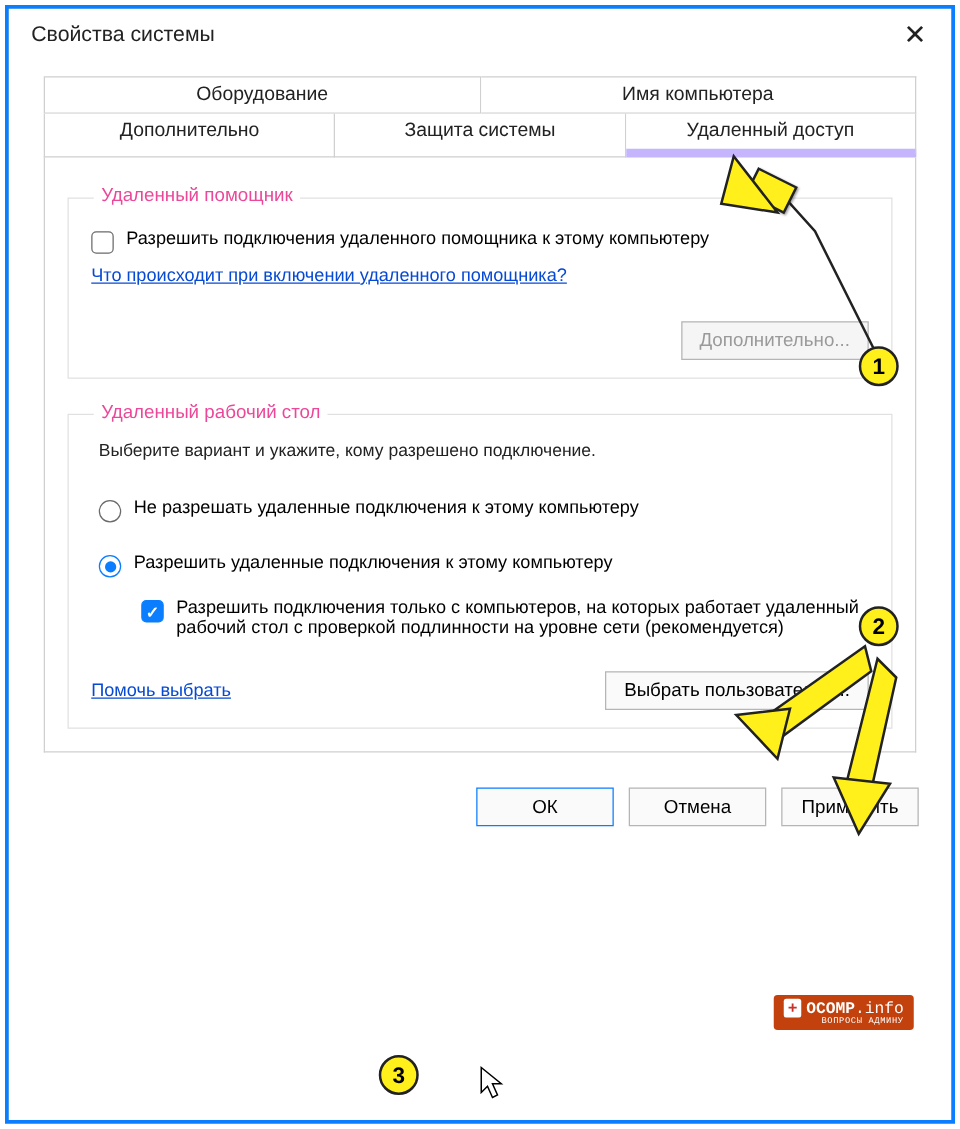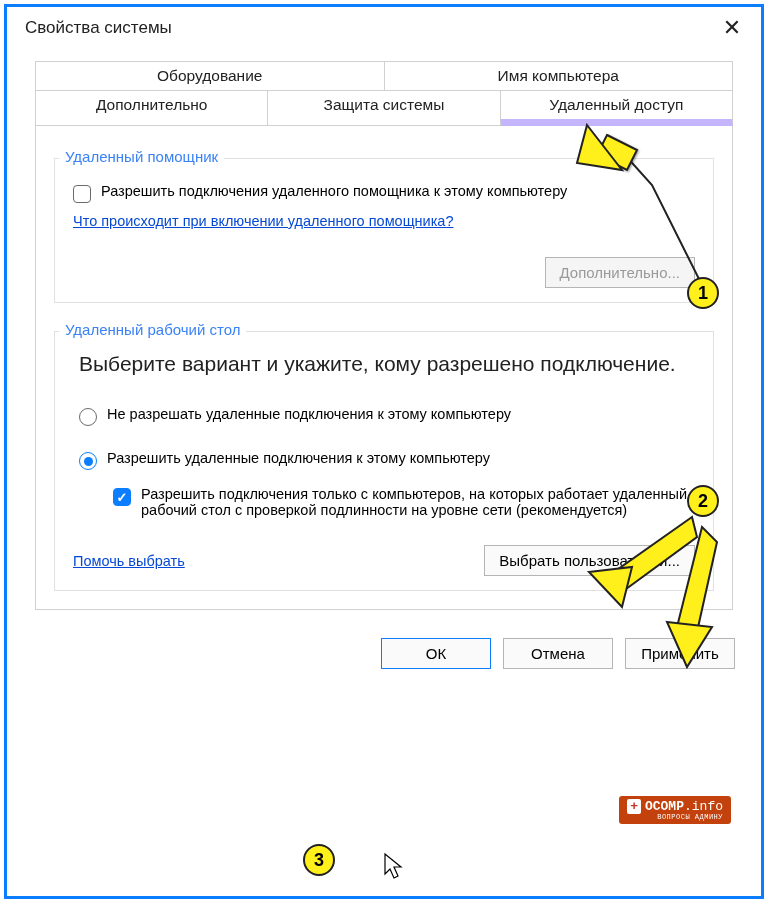--- a/index.html
+++ b/index.html
@@ -69,25 +69,25 @@
   
   .group {
     border: 1px solid #e1e1e1;
     margin: 18px 0 0 0;
     padding: 18px 18px 14px 18px;
     position: relative;
   }
   .group-title {
     position: absolute;
     top: -11px;
-    left: 4px;
+    left: 20px;
     background: #fff;
     padding: 0 6px;
     font-size: 15px;
-    color: #3b82f6;
+    color: #ec4899;
   }
 
   .check-row {
     display: flex;
     align-items: flex-start;
     gap: 10px;
     margin: 6px 0 10px 0;
   }
   .chk {
     width: 18px; height: 18px;
@@ -144,21 +144,21 @@
   .btn.disabled { color: #9a9a9a; background: #f5f5f5; }
   .btn.primary { border-color: #0a7eff; }
 
   .btn-row-right {
     display: flex;
     justify-content: flex-end;
     margin-top: 28px;
   }
 
   .desc {
-    font-size: 21px;
+    font-size: 14px;
     color: #222;
     margin: 2px 0 30px 6px;
   }
 
   .opt { margin: 10px 0 10px 6px; }
   .sub-opt { margin: 16px 0 8px 40px; }
 
   .bottom-row {
     display: flex;
     justify-content: space-between;

